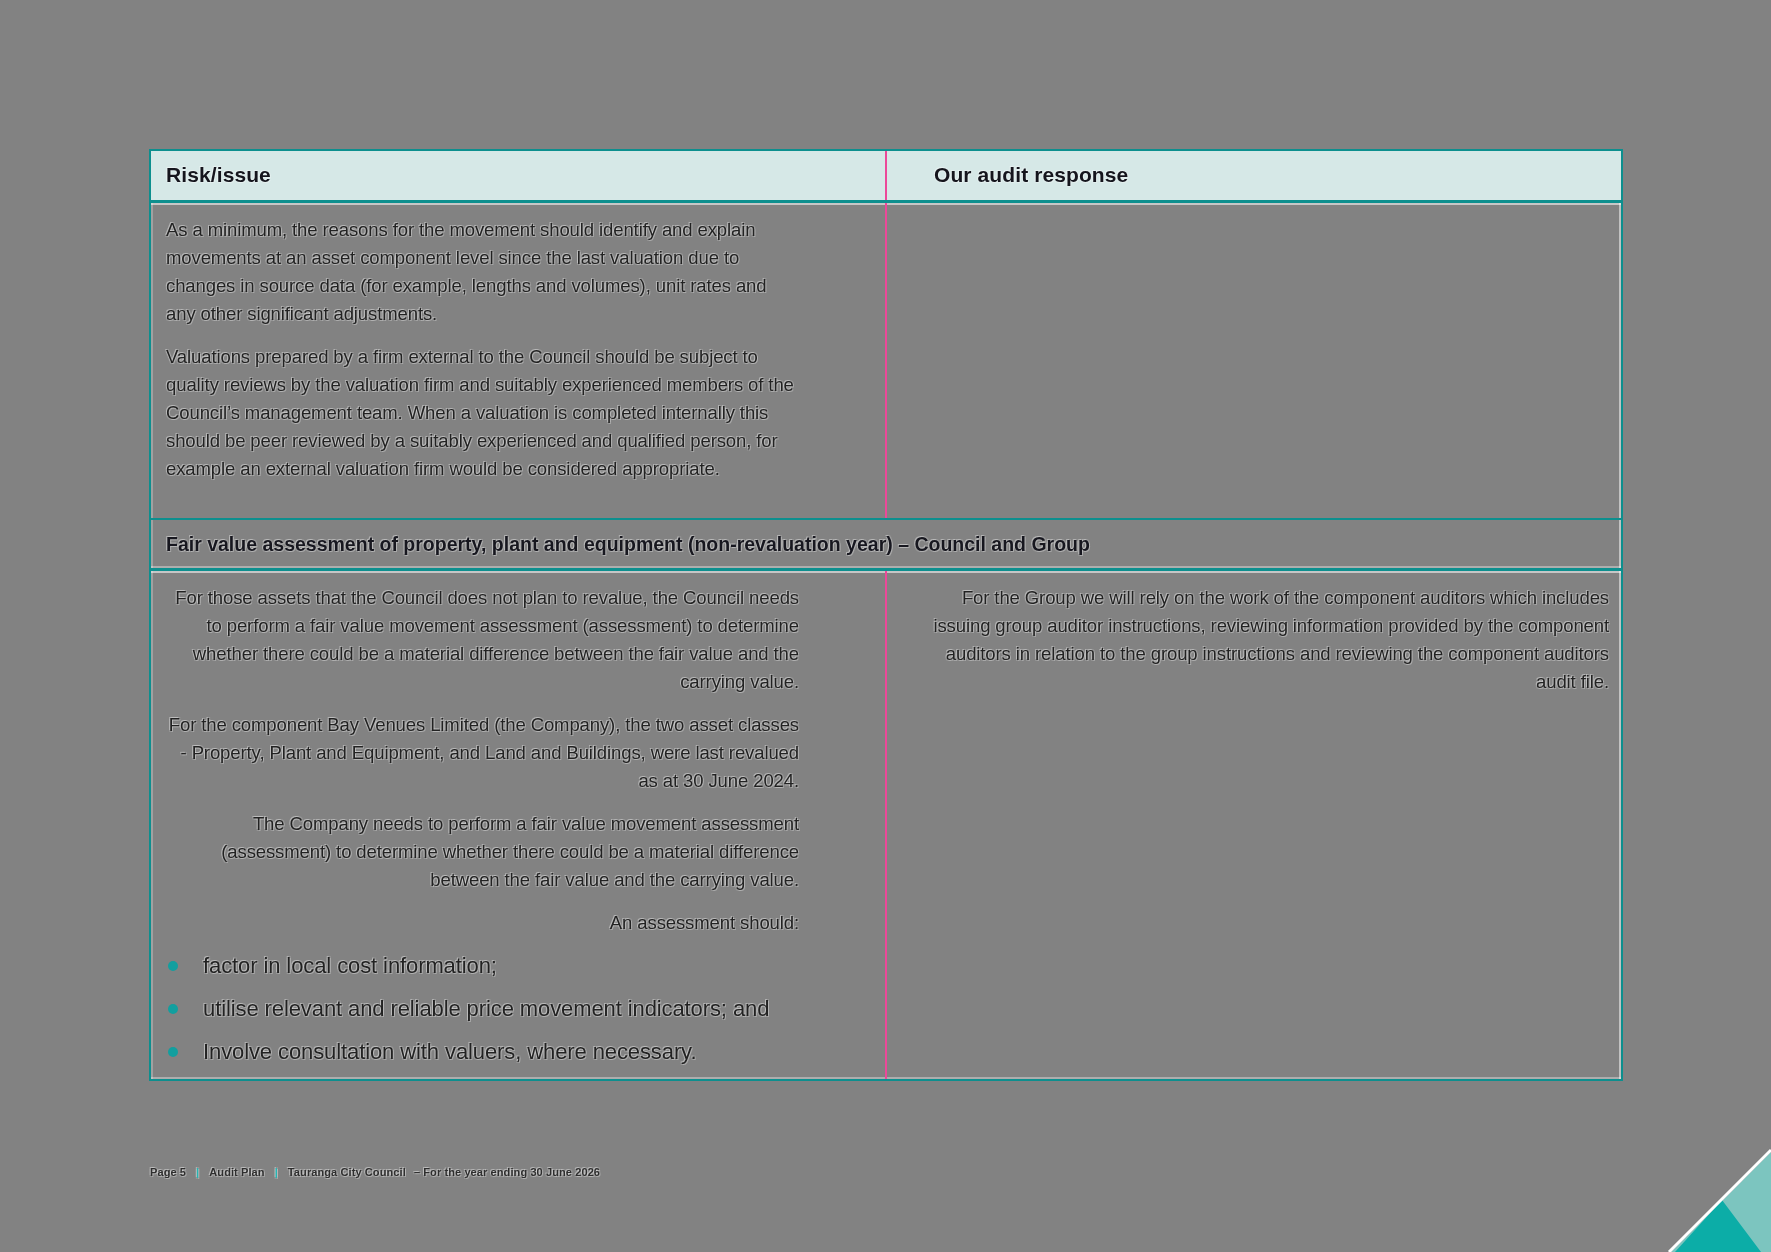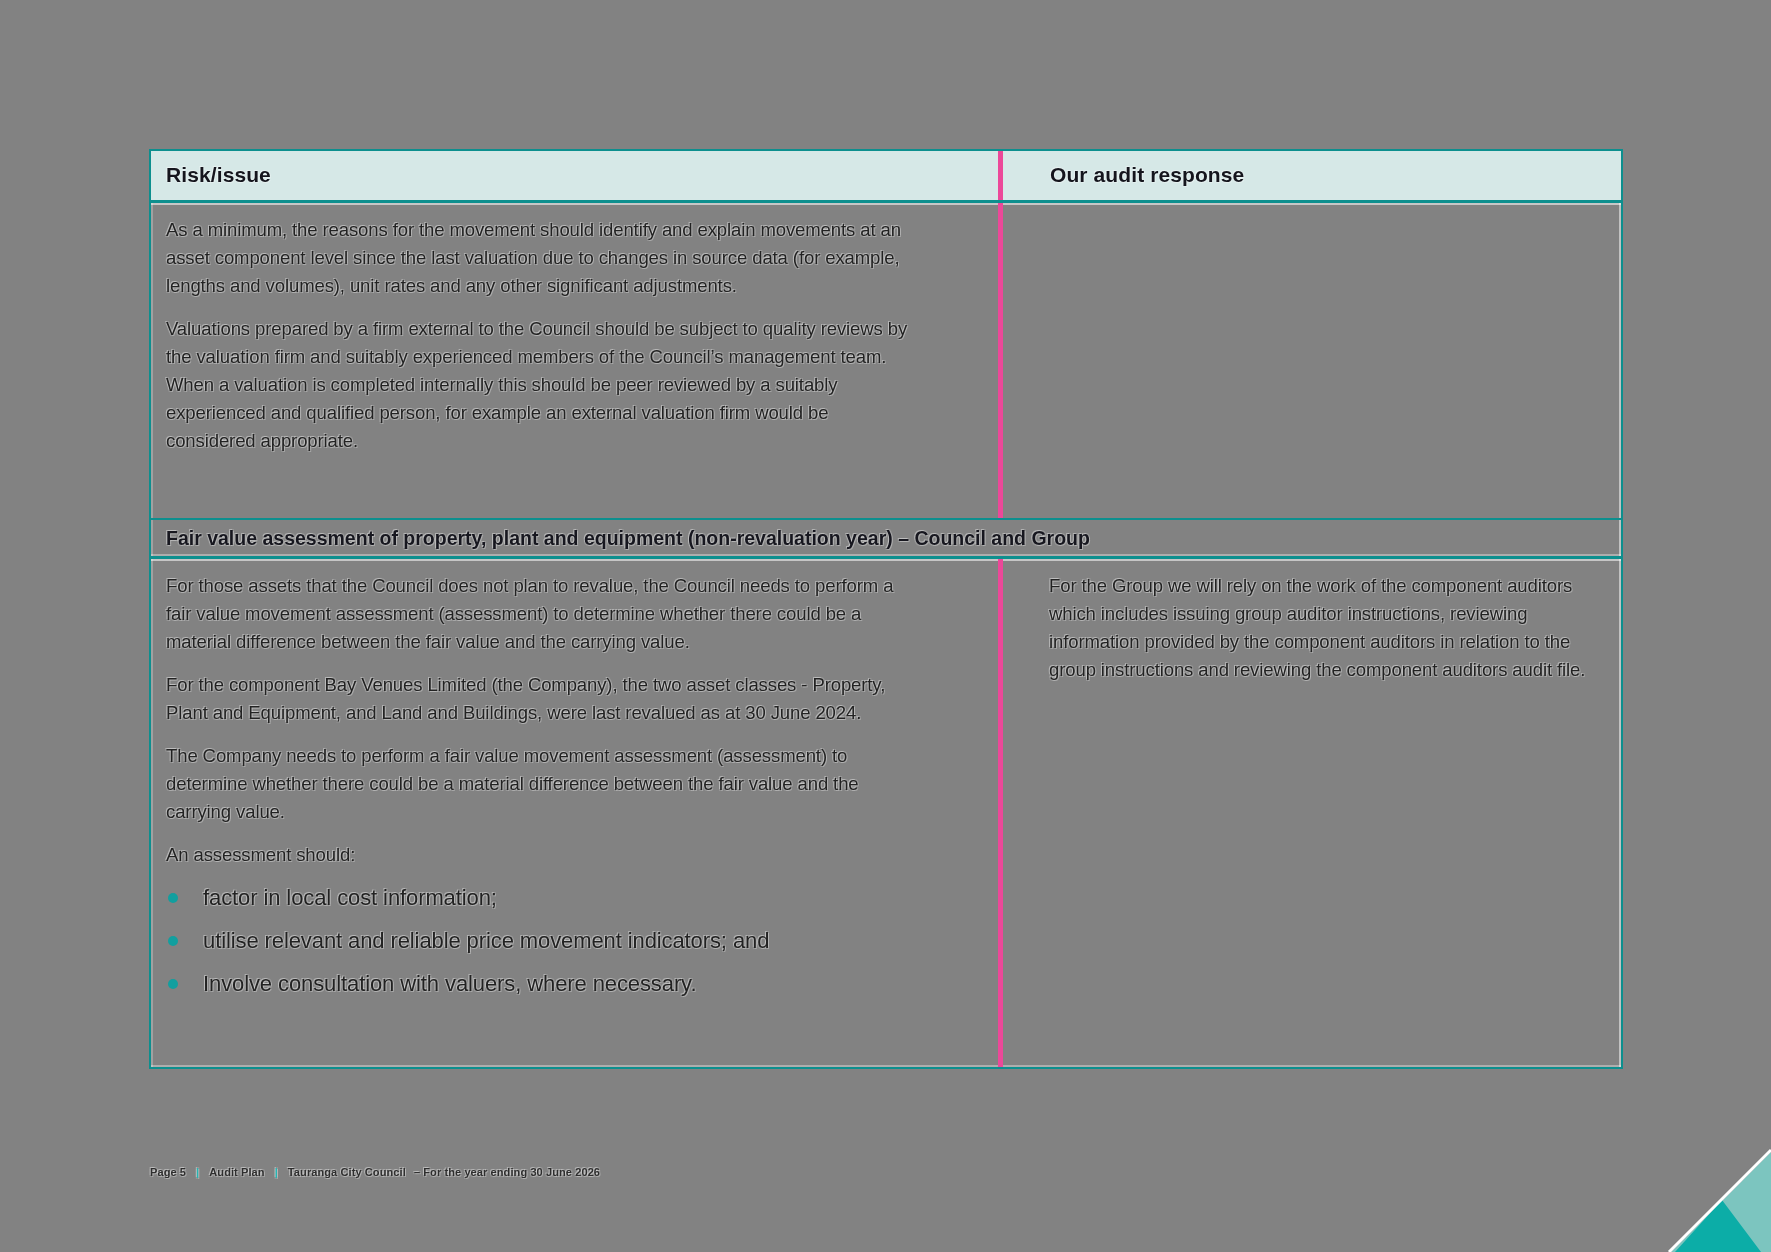--- a/index.html
+++ b/index.html
@@ -32,41 +32,41 @@
     background: #d6e8e7;
   }
   .th {
     box-sizing: border-box;
     font-size: 21px;
     font-weight: bold;
     color: #15151d;
     padding: 12px 0 0 15px;
     letter-spacing: 0.1px;
   }
-  .col-left  { width: 852px; border-right: 5px solid #ec4899; }
+  .col-left  { width: 736px; border-right: 2px solid #ec4899; }
   .col-right { flex: 1; margin-left: 32px; }
 
   .row {
     display: flex;
     border-top: 3px solid #0d8f8e;
     box-shadow: inset 0 2px 0 rgba(255,255,255,0.55);
     box-sizing: border-box;
   }
   .row1 { height: 318px; }
-  .row2 { height: 511px; }
+  .row2 { height: 511px; text-align: right; }
   .cell {
     box-sizing: border-box;
     overflow: hidden;
   }
   .cell-left  { padding: 13px 86px 0 15px; }
   .cell-right { padding: 13px 12px 0 14px; }
 
   .band {
     box-sizing: border-box;
-    height: 38px;
+    height: 50px;
     border-top: 2px solid #0d8f8e;
     box-shadow: inset 0 -2px 0 rgba(255,255,255,0.35);
     display: flex;
     align-items: center;
     padding-left: 15px;
   }
   .band span {
     font-size: 19.5px;
     font-weight: bold;
     color: #17171f;

